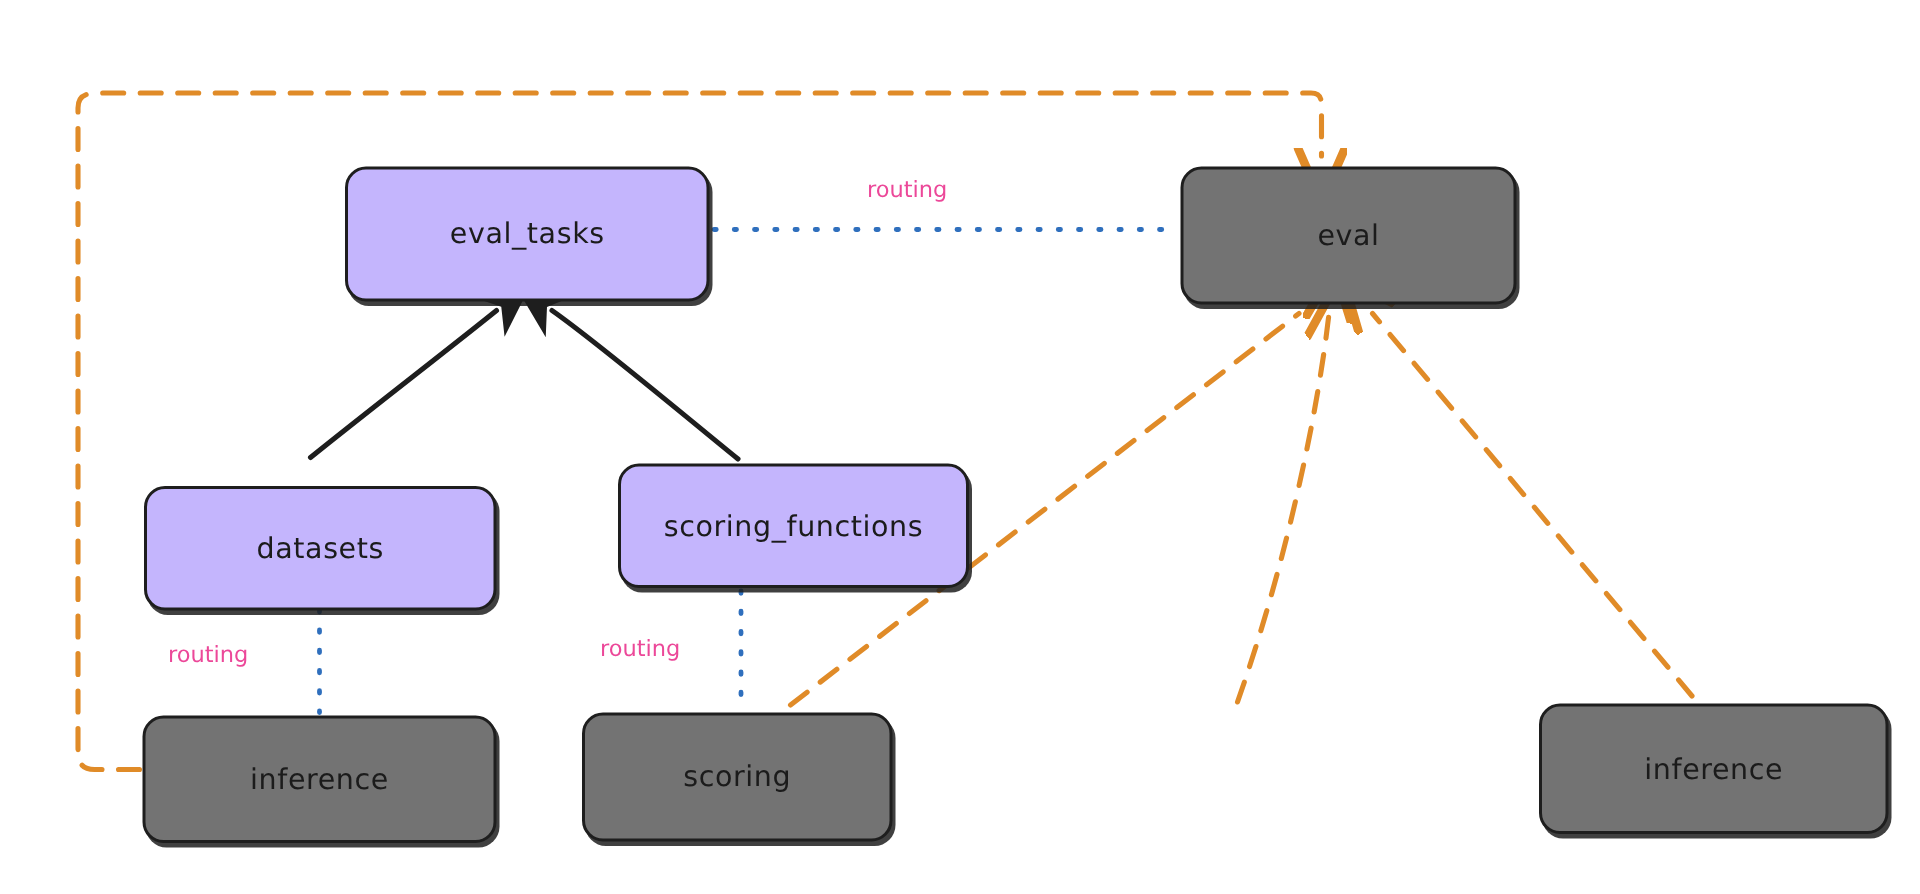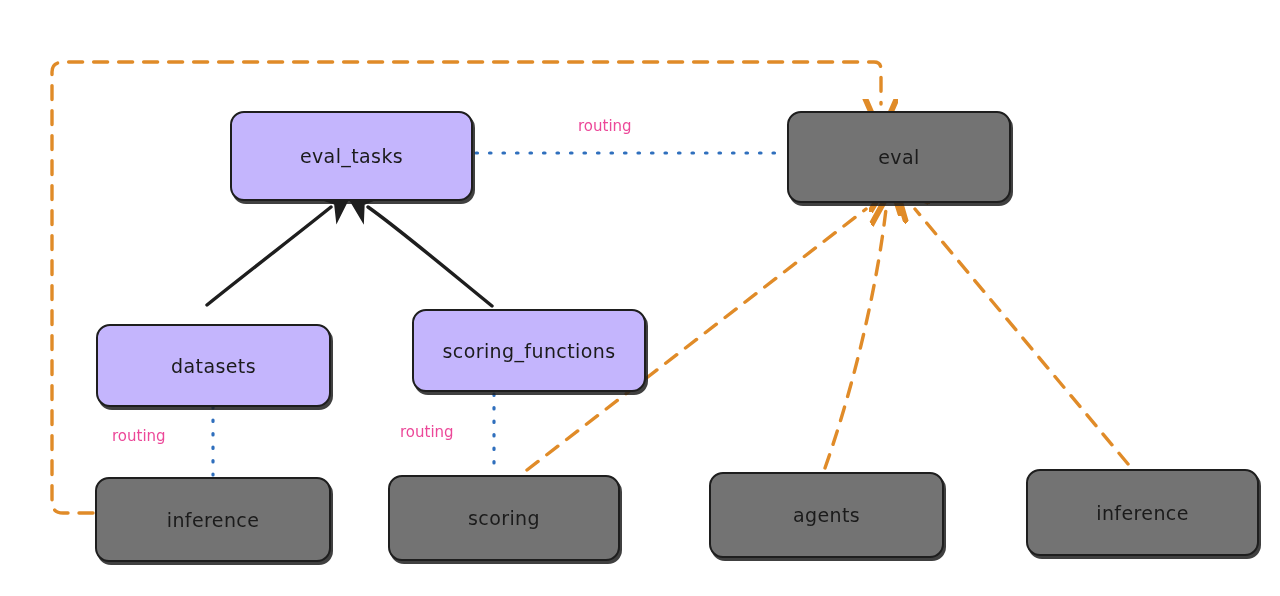--- a/index.html
+++ b/index.html
@@ -65,27 +65,24 @@
   </div>
 
   <div class="node blue" style="left:379px;top:309px;width:234px;height:83px;margin-left:33px;">
     <span class="lbl">scoring_functions</span>
   </div>
 
   <div class="node green" style="left:95px;top:477px;width:236px;height:85px;">
     <span class="lbl">inference</span>
   </div>
 
-  <div class="node green" style="left:388px;top:475px;width:232px;height:86px;">
+  <div class="node green" style="left:388px;top:475px;width:207px;height:86px;">
     <span class="lbl">scoring</span>
   </div>
 
-  <div class="node green" style="left:709px;top:472px;width:235px;height:86px;">
-    <span class="lbl">agents</span>
-  </div>
 
   <div class="node green" style="left:1026px;top:469px;width:233px;height:87px;">
     <span class="lbl">inference</span>
   </div>
 
   <div class="edge-label" style="left:578px;top:117px;">routing</div>
 
   <div class="edge-label" style="left:112px;top:427px;">routing</div>
 
   <div class="edge-label" style="left:400px;top:423px;">routing</div>

